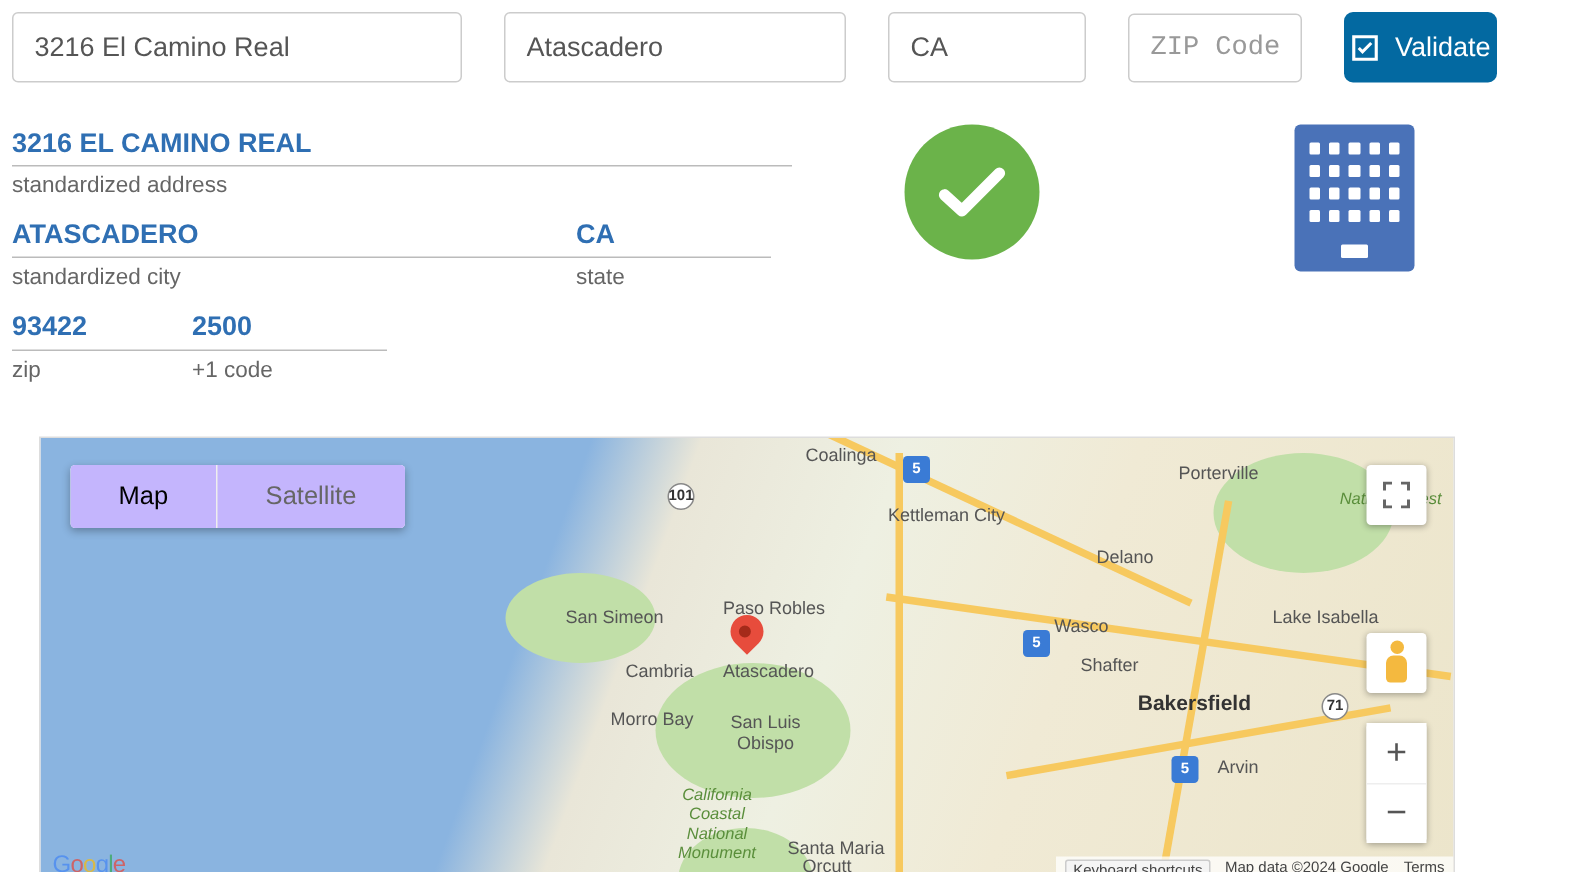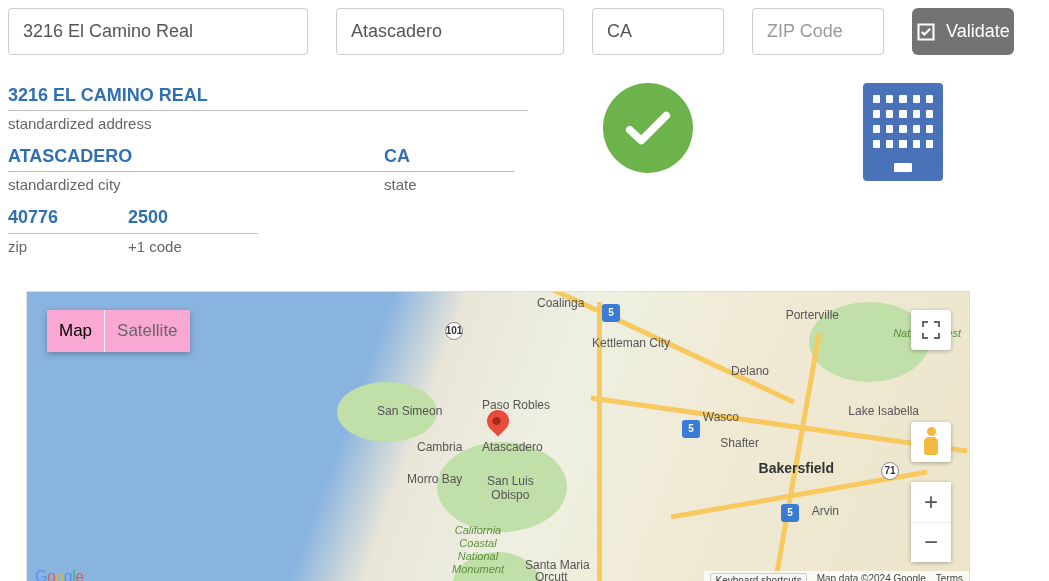--- a/index.html
+++ b/index.html
@@ -4,23 +4,23 @@
 <style>
   * { box-sizing: border-box; margin: 0; padding: 0; }
   body { font-family: Arial, Helvetica, sans-serif; background: #fff; padding: 8px; color: #333; }
   
   .form-row { display: flex; gap: 28px; align-items: center; margin-bottom: 28px; }
   .input-field { border: 1px solid #ccc; border-radius: 4px; padding: 12px 14px; font-size: 18px; color: #555; }
   .input-field::placeholder { color: #999; }
   .input-address { width: 300px; }
   .input-city { width: 228px; }
   .input-state { width: 132px; }
-  .input-zip { width: 132px; }
-  
-  .btn-validate { background: #737373; color: #fff; border: none; border-radius: 6px; padding: 13px 4px; font-size: 18px; cursor: pointer; display: flex; align-items: center; gap: 10px; }
+  .input-zip { width: 116px; font-family: Liberation Mono, monospace; }
+  
+  .btn-validate { background: #0369a1; color: #fff; border: none; border-radius: 6px; padding: 13px 4px; font-size: 18px; cursor: pointer; display: flex; align-items: center; gap: 10px; }
   .btn-validate svg { width: 20px; height: 20px; }
   
   .results-row { display: flex; gap: 40px; align-items: flex-start; margin-bottom: 24px; }
   .results-block { flex: 0 0 520px; }
   .field-group { border-bottom: 1px solid #bbb; margin-bottom: 2px; padding-bottom: 2px; }
   .row-inline { display: flex; gap: 0; }
   .row-inline .col { flex: 0 0 auto; }
   .row-inline .col.city { width: 376px; }
   .row-inline .col.state { width: 130px; }
   .row-inline .col.zip { width: 120px; }
@@ -59,21 +59,21 @@
   .map-label.bold { font-weight: bold; color: #333; font-size: 14px; }
   .map-label.green { color: #5a8e3b; font-style: italic; font-size: 11px; text-align: center; line-height: 1.2; }
   
   .map-shield { position: absolute; width: 18px; height: 18px; background: #3a7bd5; border-radius: 3px; color: #fff; font-size: 10px; font-weight: bold; display: flex; align-items: center; justify-content: center; }
   .map-shield.alt { background: #fff; color: #333; border: 1px solid #888; border-radius: 50%; }
   
   .map-pin { position: absolute; top: 118px; left: 460px; width: 22px; height: 22px; background: #e74c3c; border-radius: 50% 50% 50% 0; transform: rotate(-45deg); }
   .map-pin::after { content: ''; position: absolute; top: 6px; left: 6px; width: 8px; height: 8px; background: #a52a1a; border-radius: 50%; }
   
   .map-type { position: absolute; top: 18px; left: 20px; background: #fff; border-radius: 3px; box-shadow: 0 2px 6px rgba(0,0,0,0.3); display: flex; overflow: hidden; }
-  .map-type button { border: none; background: #f9a8d4; padding: 11px 12px; font-size: 17px; cursor: pointer; color: #666; text-align: right; }
+  .map-type button { border: none; background: #c4b5fd; padding: 11px 32px; font-size: 17px; cursor: pointer; color: #666; text-align: right; }
   .map-type button.active { color: #000; font-weight: 500; }
   .map-type button + button { border-left: 1px solid #eee; }
   
   .map-control { position: absolute; background: #fff; border-radius: 3px; box-shadow: 0 1px 4px rgba(0,0,0,0.3); display: flex; align-items: center; justify-content: center; }
   .fullscreen { top: 18px; right: 18px; width: 40px; height: 40px; cursor: pointer; }
   .pegman { top: 130px; right: 18px; width: 40px; height: 40px; }
   .pegman-icon { width: 18px; height: 30px; position: relative; }
   .pegman-head { width: 9px; height: 9px; background: #f4b93f; border-radius: 50%; margin: 0 auto; }
   .pegman-body { width: 14px; height: 18px; background: #f4b93f; border-radius: 5px 5px 3px 3px; margin: 1px auto 0; }
   
@@ -123,21 +123,21 @@
         <div class="field-group">
             <div class="val">CA</div>
           </div>
         <div class="lbl">state</div>
       </div>
     </div>
 
     <div class="row-inline">
       <div class="col zip">
         <div class="field-group">
-            <div class="val">40776</div>
+            <div class="val">93422</div>
           </div>
         <div class="lbl">zip</div>
       </div>
       <div class="col plus4">
         <div class="field-group">
             <div class="val">2500</div>
           </div>
         <div class="lbl">+1 code</div>
       </div>
     </div>

